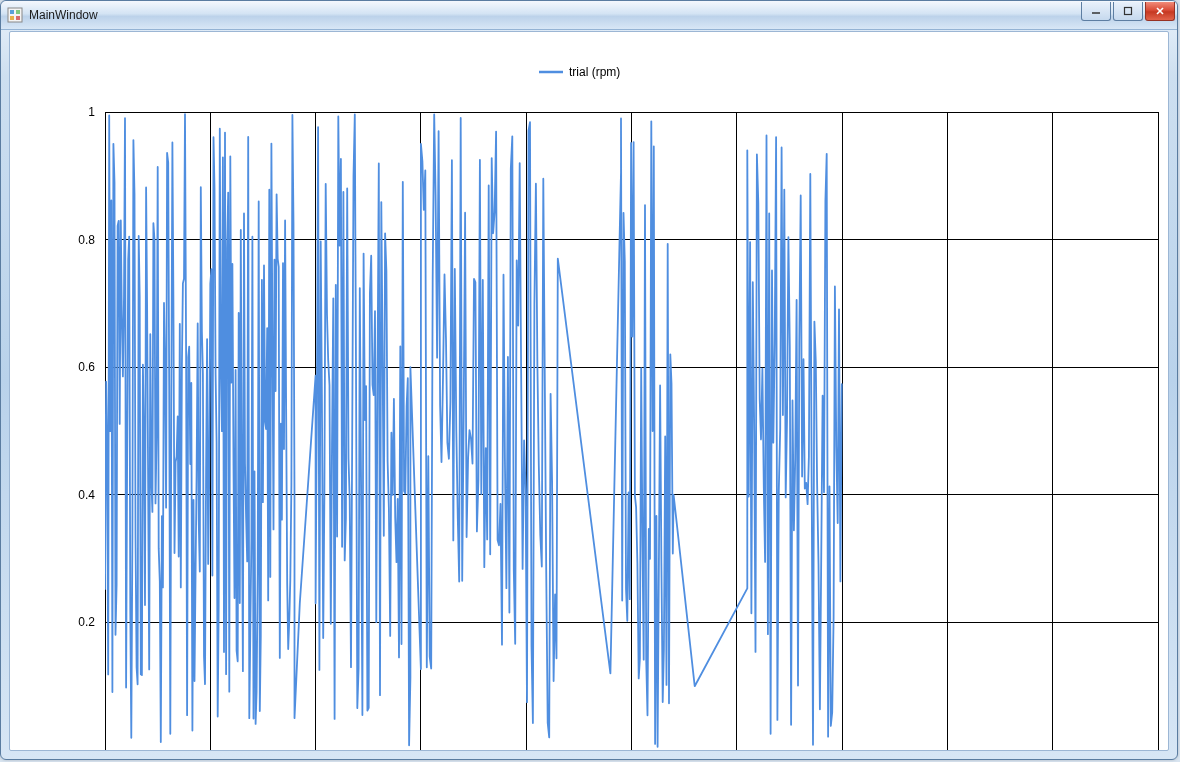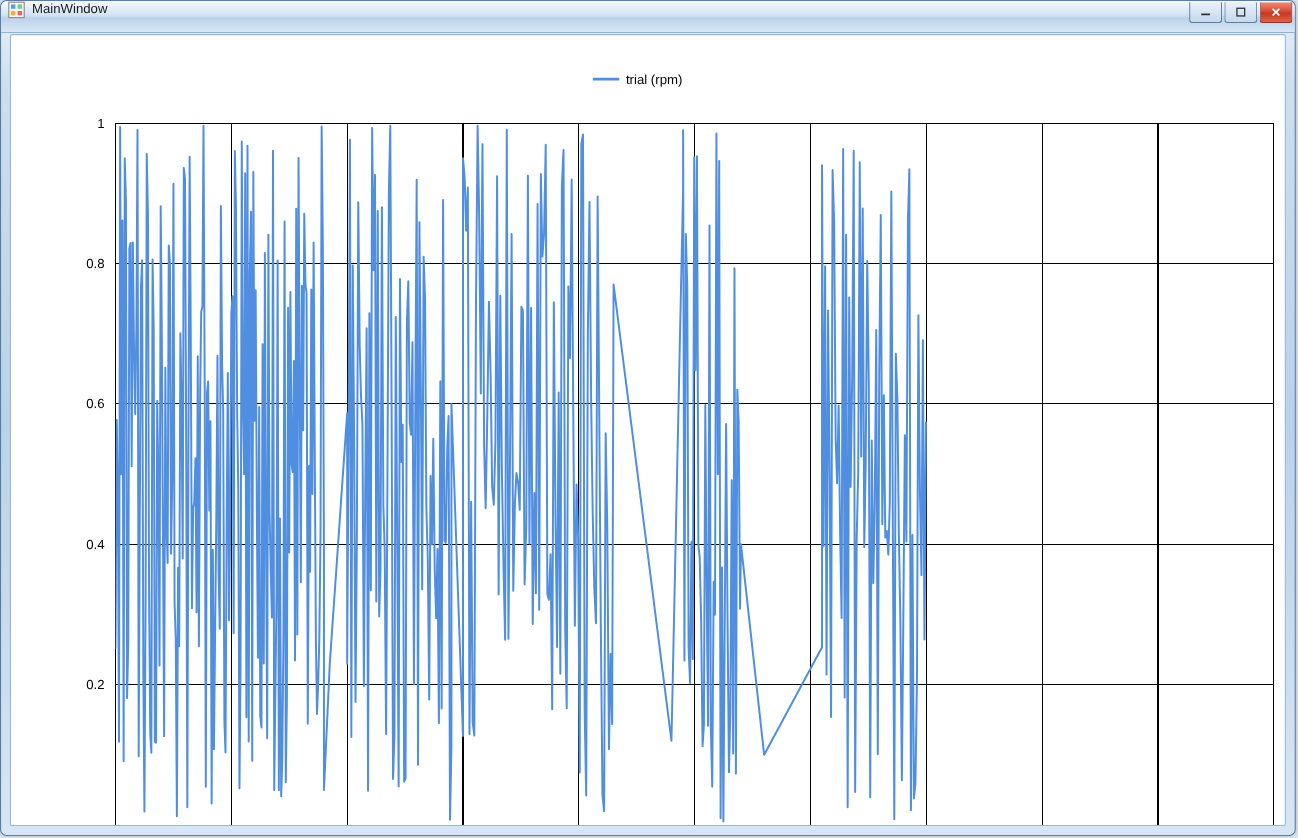--- a/index.html
+++ b/index.html
@@ -22,20 +22,21 @@
     box-shadow: 0 0 3px rgba(0,0,0,.2);
   }
   .titlebar {
     position: relative;
     height: 28px;
     background: linear-gradient(#f4f8fd, #d4e4f4 45%, #bcd2ea 55%, #d8e7f6);
     border-top-left-radius: 6px;
     border-top-right-radius: 6px;
     border-bottom: 1px solid #94b3d4;
     display: flex;
+    align-items: center;
     padding: 0 6px;
   }
   .app-icon {
     width: 16px; height: 16px;
     margin-right: 6px;
     display: inline-block;
   }
   .title {
     font-size: 12px;
     color: #1a1a1a;

